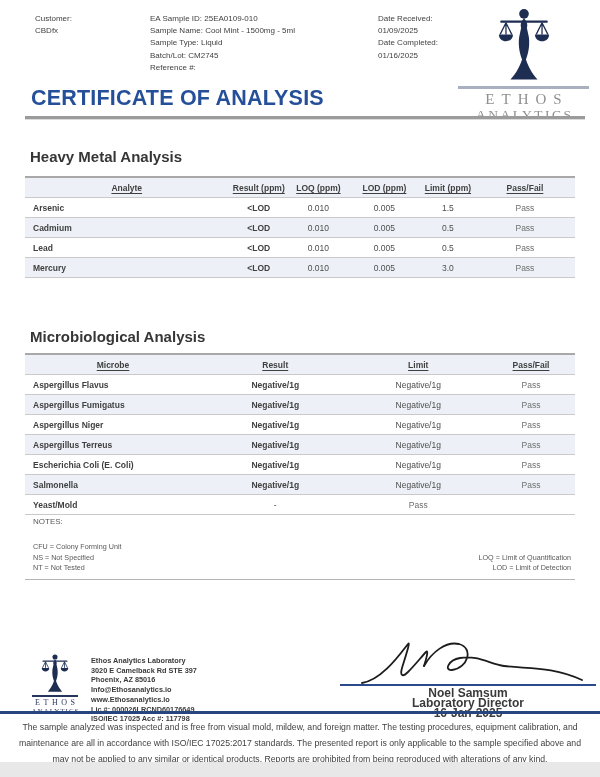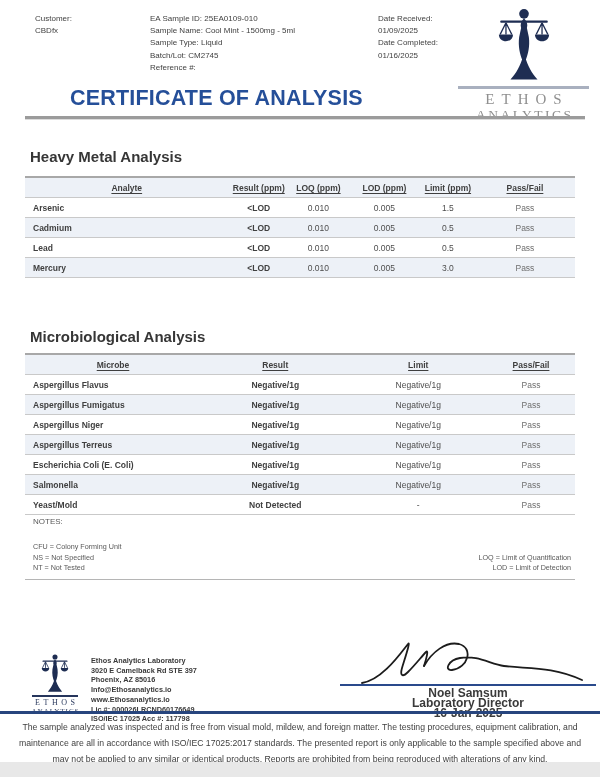--- a/index.html
+++ b/index.html
@@ -13,21 +13,21 @@
   .col-customer{left:35px;top:13px;}
   .col-sample{left:150px;top:13px;}
   .col-dates{left:378px;top:13px;}
   
   .logo-top{position:absolute;left:452px;top:8px;width:143px;text-align:center;}
   .logo-top svg{display:block;margin:0 auto;}
   .logo-bar-top{height:3px;background:#a9b0bf;margin:2px 6px 2px 6px;}
   .logo-ethos-top{font-family:"Liberation Serif","DejaVu Serif",serif;color:#8f8f8f;font-size:15px;letter-spacing:7px;text-indent:7px;}
   .logo-analytics-top{font-family:"Liberation Serif","DejaVu Serif",serif;color:#8f8f8f;font-size:13.5px;letter-spacing:2.5px;text-indent:2.5px;margin-top:-1px;}
   
-  .coa-title{position:absolute;left:31px;top:86px;font-size:21.5px;font-weight:bold;color:#254f99;letter-spacing:.2px;margin-left:39px;}
+  .coa-title{position:absolute;left:31px;top:86px;font-size:21.5px;font-weight:bold;color:#254f99;letter-spacing:.2px;}
   .title-rule{position:absolute;left:25px;top:116px;width:560px;height:3px;background:#9b9b9b;border-bottom:1px solid #dcdcdc;}
   
   .section-heading{position:absolute;left:30px;font-size:15px;font-weight:bold;color:#363636;}
   .hm-heading{top:148px;}
   .mb-heading{top:328px;}
   
   .coa-table{position:absolute;left:25px;width:550px;}
   .hm-table{top:176px;}
   .mb-table{top:353px;}
   .trow{display:grid;border-bottom:1px solid #c9c9c9;min-height:19px;align-items:center;}
@@ -193,21 +193,20 @@
         <div class="tcell c3 clast">Pass</div>
       </div>
       <div class="trow tint">
         <div class="tcell c0">Salmonella</div>
         <div class="tcell c1">Negative/1g</div>
         <div class="tcell c2">Negative/1g</div>
         <div class="tcell c3 clast">Pass</div>
       </div>
       <div class="trow">
         <div class="tcell c0">Yeast/Mold</div>
-        <div class="tcell c1">Not Detected</div>
         <div class="tcell c2">-</div>
         <div class="tcell c3 clast">Pass</div>
       </div>
     </div>
 
   <div class="notes-section">
     <div class="notes-label">NOTES:</div>
     <div class="notes-body">
       <div class="notes-left">
           <div>CFU = Colony Forming Unit</div>

